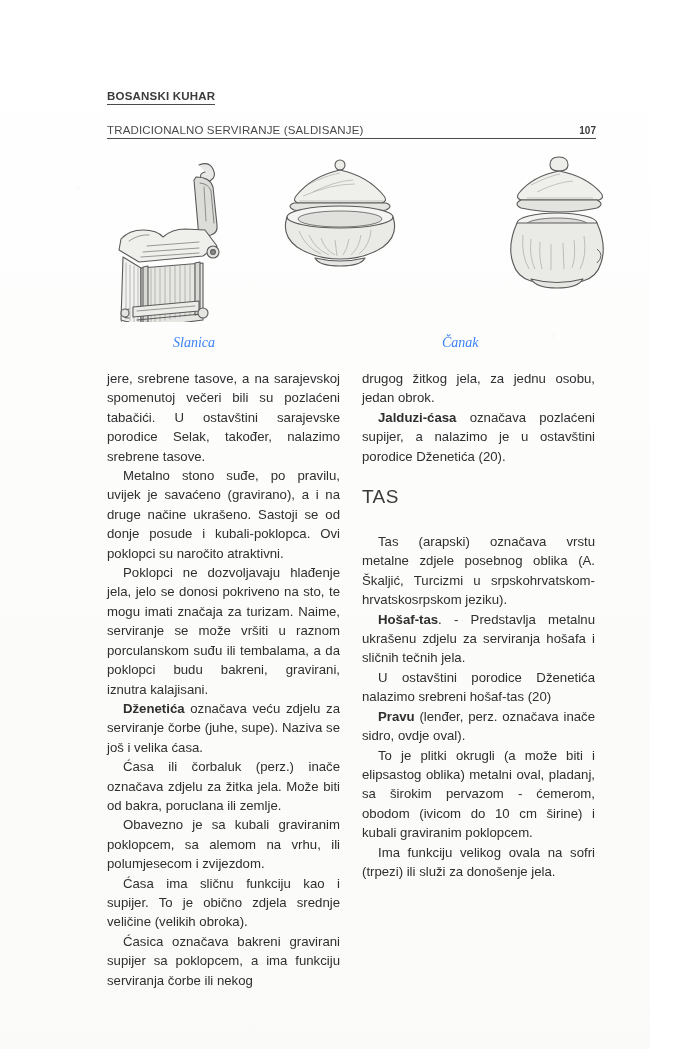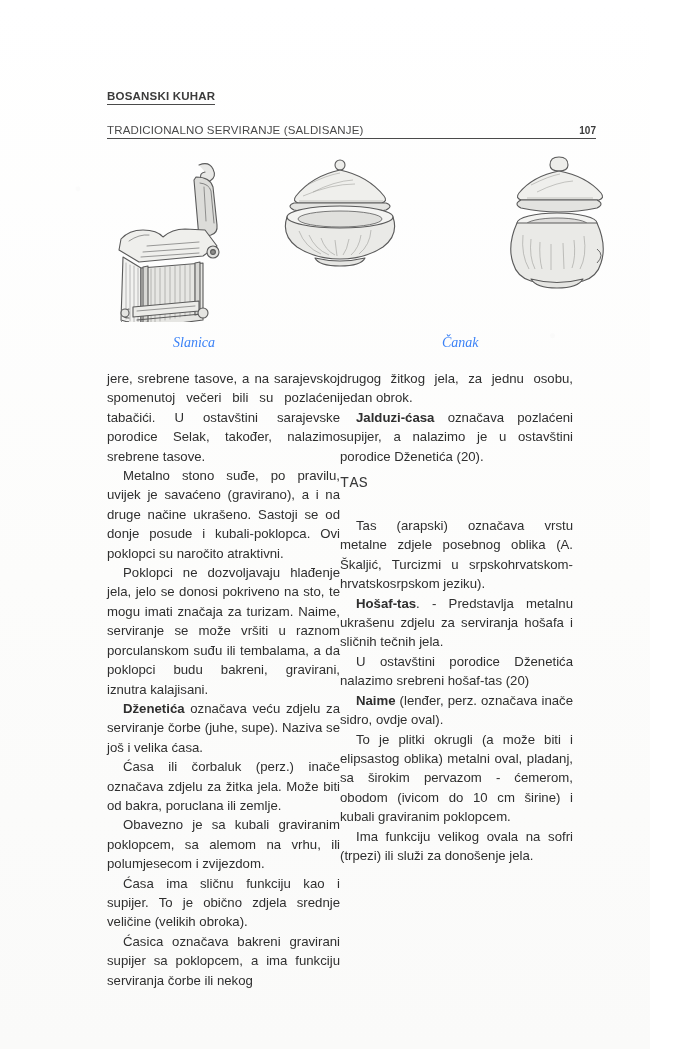--- a/index.html
+++ b/index.html
@@ -87,43 +87,43 @@
     font-style: italic;
     font-size: 14px;
     color: #3b82f6;
   }
   .cap-slanica { left: 66px; }
   .cap-canak { left: 335px; }
 
   
   .columns {
     display: flex;
+    gap: 22px;
     margin-top: 14px;
   }
   .col {
     width: 233px;
   }
   .col p {
     margin: 0;
     font-size: 13.2px;
     line-height: 19.4px;
     color: #2f2f2f;
     text-align: justify;
     text-indent: 16px;
     hyphens: manual;
   }
   .col p.noindent { text-indent: 0; }
   .col p b { font-weight: bold; }
 
   .subhead {
-    margin: 9px 0 24px 0;
-    font-size: 15px;
+    margin: 20px 0 24px 0;
+    font-size: 19px;
     color: #3a3a3a;
     letter-spacing: 0.4px;
-    font-family: Liberation Mono, monospace;
   }
 </style>
 </head>
 <body>
 
 <div class="page">
   <div class="content">
 
     <div>
       <div class="runhead-title">BOSANSKI KUHAR</div>
@@ -286,20 +286,20 @@
         <p>Ćasica označava bakreni gravirani supijer sa poklopcem, a ima funkciju serviranja čorbe ili nekog</p>
       </div>
 
       <div class="col">
         <p class="noindent">drugog žitkog jela, za jednu osobu, jedan obrok.</p>
         <p><b>Jalduzi-ćasa</b><span> označava pozlaćeni supijer, a nalazimo je u ostavštini porodice Dženetića (20).</span></p>
         <div class="subhead">TAS</div>
         <p>Tas (arapski) označava vrstu metalne zdjele posebnog oblika (A. Škaljić, Turcizmi u srpskohrvatskom-hrvatskosrpskom jeziku).</p>
         <p><b>Hošaf-tas</b><span>. - Predstavlja metalnu ukrašenu zdjelu za serviranja hošafa i sličnih tečnih jela.</span></p>
         <p>U ostavštini porodice Dženetića nalazimo srebreni hošaf-tas (20)</p>
-        <p><b>Naime</b><span> (lenđer, perz. označava inače sidro, ovdje oval).</span></p>
+        <p><b>Pravu</b><span> (lenđer, perz. označava inače sidro, ovdje oval).</span></p>
         <p>To je plitki okrugli (a može biti i elipsastog oblika) metalni oval, pladanj, sa širokim pervazom - ćemerom, obodom (ivicom do 10 cm širine) i kubali graviranim poklopcem.</p>
         <p>Ima funkciju velikog ovala na sofri (trpezi) ili služi za donošenje jela.</p>
       </div>
 
     </div>
   </div>
 </div>
 
 </body></html>

